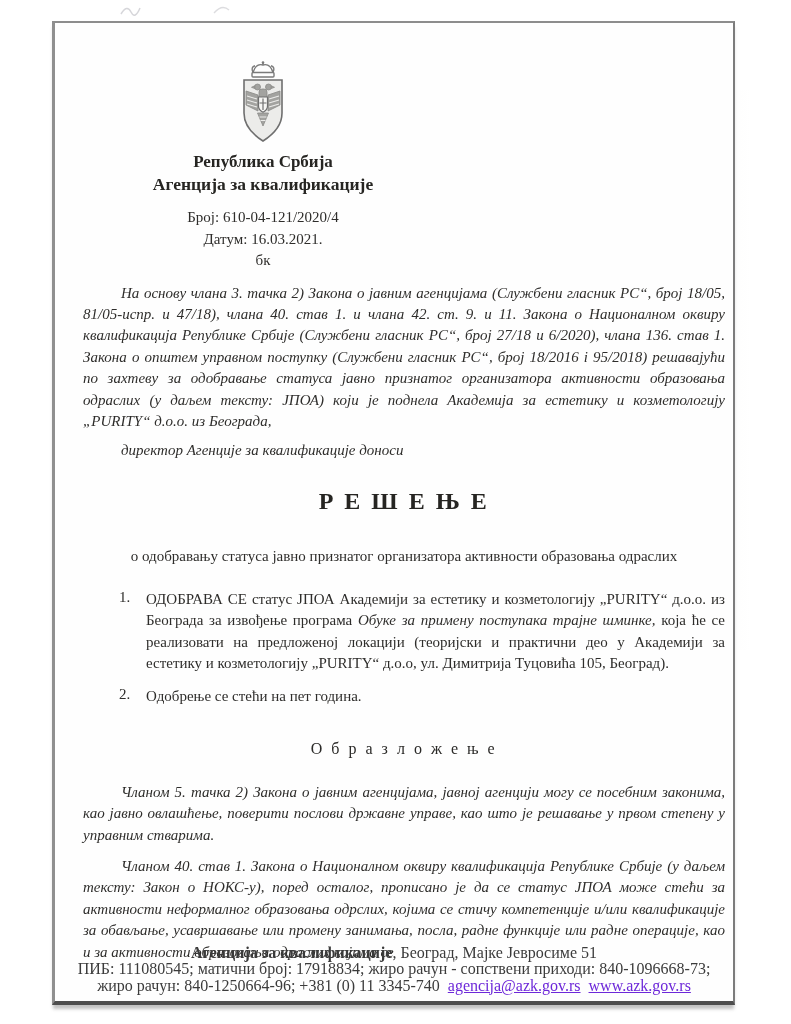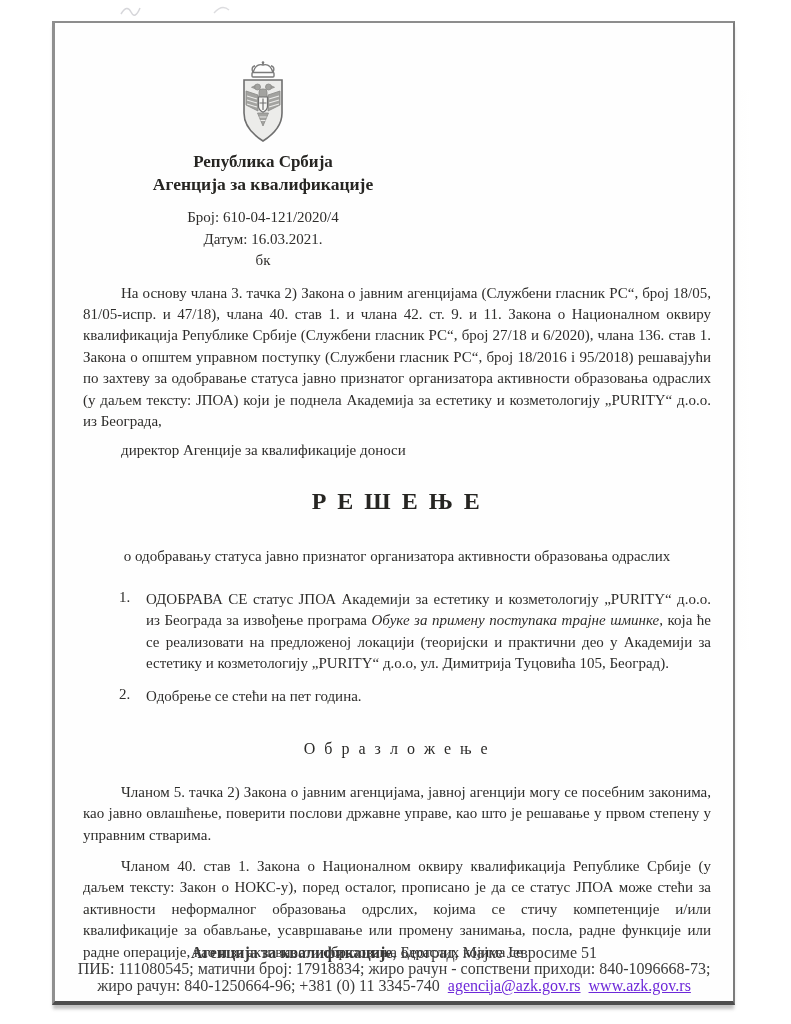--- a/index.html
+++ b/index.html
@@ -17,31 +17,31 @@
   .frame{
     position:absolute;left:52px;top:21px;width:678px;height:978px;
     background:#fefefe;
     border-top:2px solid #8d8d8d;
     border-left:3px solid #8f8f8f;
     border-right:2px solid #7c7c7c;
     border-bottom:4px solid #4e4e4e;
     box-shadow:0 5px 3px -1px rgba(120,120,120,0.45);
   }
   .content{
-    position:absolute;left:28px;right:22px;top:0;height:920px;
+    position:absolute;left:28px;right:8px;top:0;height:920px;
     font-size:15px;
   }
   .hdr{width:360px;margin-top:38px;text-align:center;}
   .emblem{display:block;margin:0 auto;}
   .country{font-weight:bold;font-size:17px;line-height:22px;margin:6px 0 0;color:#262522;}
   .agency{font-weight:bold;font-size:17.5px;line-height:22px;margin:0;color:#262522;}
   .refs{margin-top:12px;font-size:15px;line-height:21.5px;}
   .refs p{margin:0;}
   .p{text-align:justify;line-height:21.4px;margin:0;}
-  .indent{text-indent:38px;}
+  .indent{text-indent:38px;font-style:italic;}
   .p1{margin-top:11px;}
   .director{margin-top:8px;}
   .title{text-align:center;font-weight:bold;font-size:24px;letter-spacing:2.5px;margin:26px 0 0;color:#262522;}
   .subtitle{text-align:center;margin:30px auto 0;width:560px;line-height:22px;}
   .list{margin-top:22px;padding-left:36px;}
   .li{display:flex;margin-top:12px;}
   .li:first-child{margin-top:0;}
   .num{flex:0 0 27px;}
   .li-text{flex:1;text-align:justify;line-height:21.4px;}
   .it{font-style:italic;}

